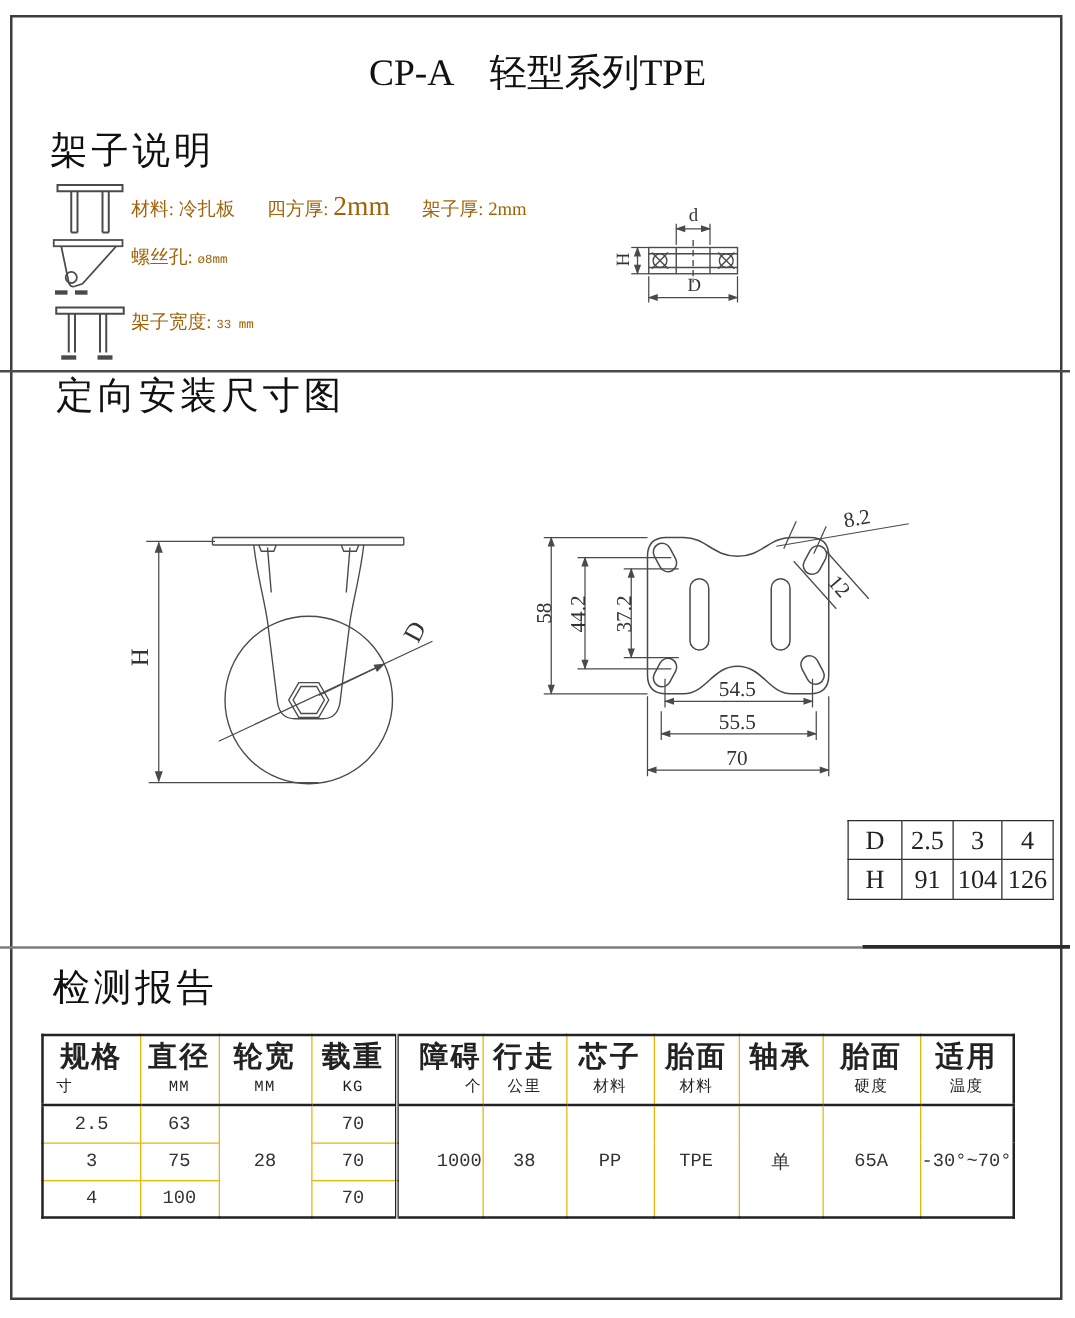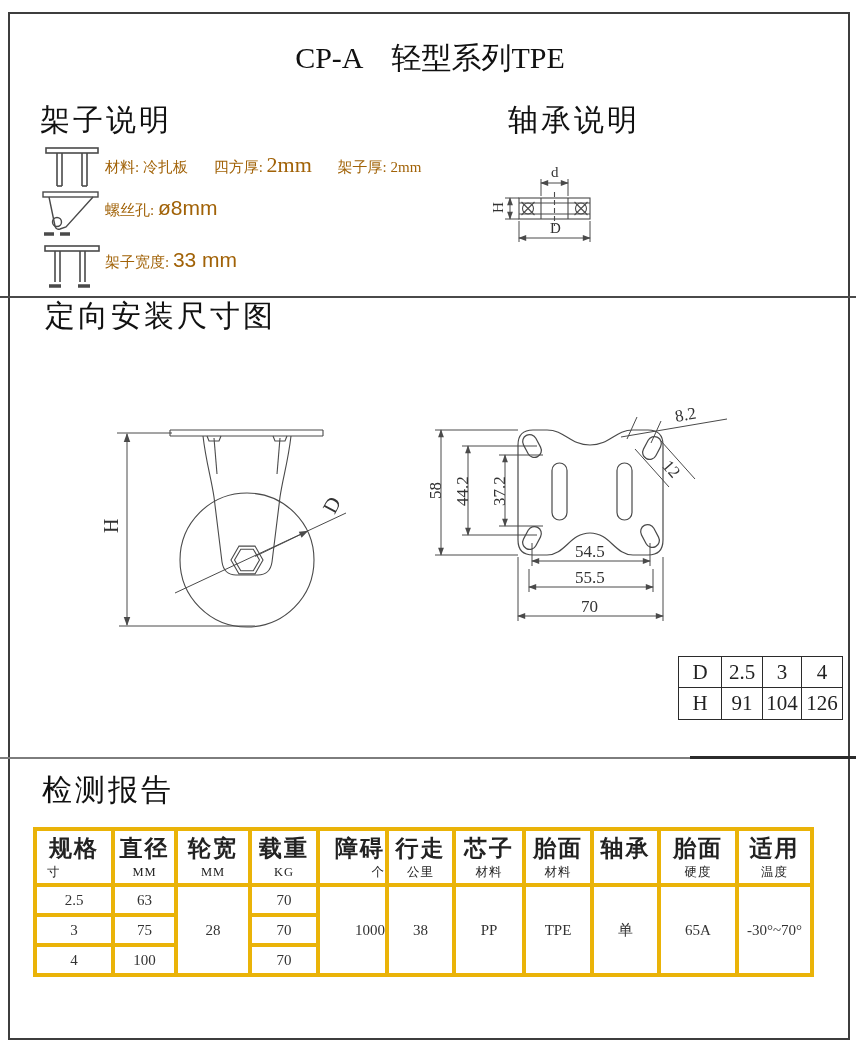--- a/index.html
+++ b/index.html
@@ -10,37 +10,37 @@
         border:2px solid #3d3d3d;}
   .doc-title{left:0;top:38px;width:860px;text-align:center;
         font-family:"Liberation Serif","DejaVu Serif",serif;font-size:30px;color:#111;}
   .doc-title .series{margin-left:28px;}
   .sec-heading{font-family:"Liberation Serif","DejaVu Serif",serif;font-size:30px;
         color:#111;letter-spacing:3px;white-space:nowrap;}
   .spec-row{font-family:"Liberation Serif","DejaVu Serif",serif;font-size:15px;color:#a16207;
         white-space:nowrap;}
   .spec-row .big{font-size:22px;font-family:"Liberation Serif",serif;}
   .spec-row .gap{margin-left:22px;}
-  .spec-row .val{font-family:Liberation Sans, sans-serif;font-size:21px;}
+  .spec-row .val{font-family:Liberation Mono, monospace;font-size:10px;}
   .hr1{left:0;top:296px;width:860px;height:2px;background:#4a4a4a;}
   .hr2a{left:0;top:757px;width:690px;height:2px;background:#7d7d7d;}
   .hr2b{left:690px;top:756px;width:170px;height:3px;background:#2b2b2b;}
   table{border-collapse:collapse;}
   
   .bearing-table{font-family:"Liberation Serif","DejaVu Serif",serif;color:#222;}
   .bearing-table td{border:1.5px solid #2b2b2b;text-align:center;padding:0;}
   .bearing-table .cjk{font-size:13px;letter-spacing:1px;}
   .bearing-table .ltr{font-size:19px;}
   
   .dh-table{font-family:"Liberation Serif","DejaVu Serif",serif;color:#222;}
   .dh-table td{border:1.5px solid #2b2b2b;text-align:center;font-size:21px;padding:0;}
   
   .report-table{font-family:"Liberation Serif","DejaVu Serif",serif;color:#222;
         border:2px solid #222;}
-  .report-table th,.report-table td{border:4px solid #eab308;padding:0;text-align:center;}
+  .report-table th,.report-table td{border:1px solid #eab308;padding:0;text-align:center;font-family:Liberation Mono, monospace;}
   .report-table th{border-bottom:2px solid #222;font-weight:bold;vertical-align:top;}
   .report-table .main{display:block;font-size:23px;letter-spacing:2px;line-height:30px;
         margin-top:3px;white-space:nowrap;}
   .report-table .sub{display:block;font-weight:normal;font-size:12.5px;line-height:16px;
         letter-spacing:1px;}
   .report-table .sub-left{text-align:left;padding-left:10px;}
   .report-table td{font-size:15px;color:#333;}
   .report-table .dbl{border-left:3px double #222;text-align:right;}
   svg{overflow:visible;}
   .dim-text{font-family:"Liberation Serif","DejaVu Serif",serif;fill:#333;}
@@ -95,21 +95,20 @@
       <line x1="38" y1="7" x2="38" y2="38"></line>
         <line x1="43" y1="7" x2="43" y2="38"></line>
       <line x1="7" y1="42" x2="19" y2="42" stroke-width="3.5"></line>
       <line x1="36" y1="42" x2="48" y2="42" stroke-width="3.5"></line>
     </g>
   </svg>
   <div class="abs spec-row" style="left:105px;top:248px;">
     <span>架子宽度: </span><span class="val">33 mm</span>
   </div>
 
-  <div class="abs sec-heading" style="left:508px;top:100px;">轴承说明</div>
 
   <svg class="abs" style="left:485px;top:166px;" width="135" height="92" viewBox="0 0 135 92">
     <defs>
       <marker id="arrC" viewBox="0 0 10 10" refX="9" refY="5" markerWidth="12" markerHeight="8" orient="auto-start-reverse">
         <path d="M0,1.4 L10,5 L0,8.6 z" fill="#4a4a4a"></path>
       </marker>
     </defs>
     <g stroke="#4a4a4a" stroke-width="1.1" fill="none">
       <rect x="34" y="32" width="71" height="21"></rect>
       <line x1="34" y1="37" x2="105" y2="37"></line>

